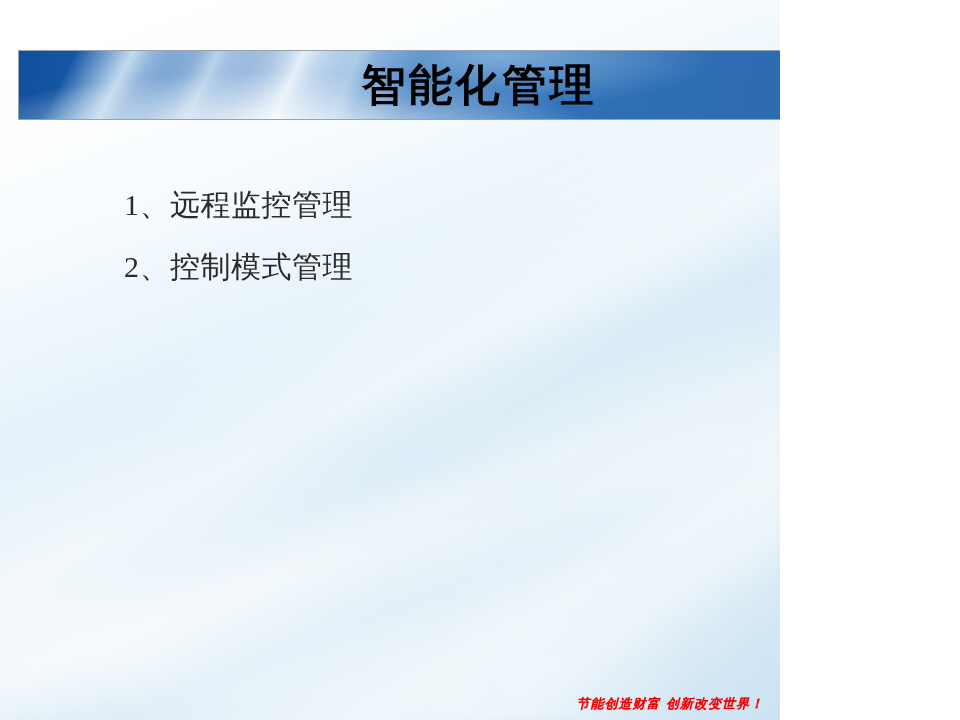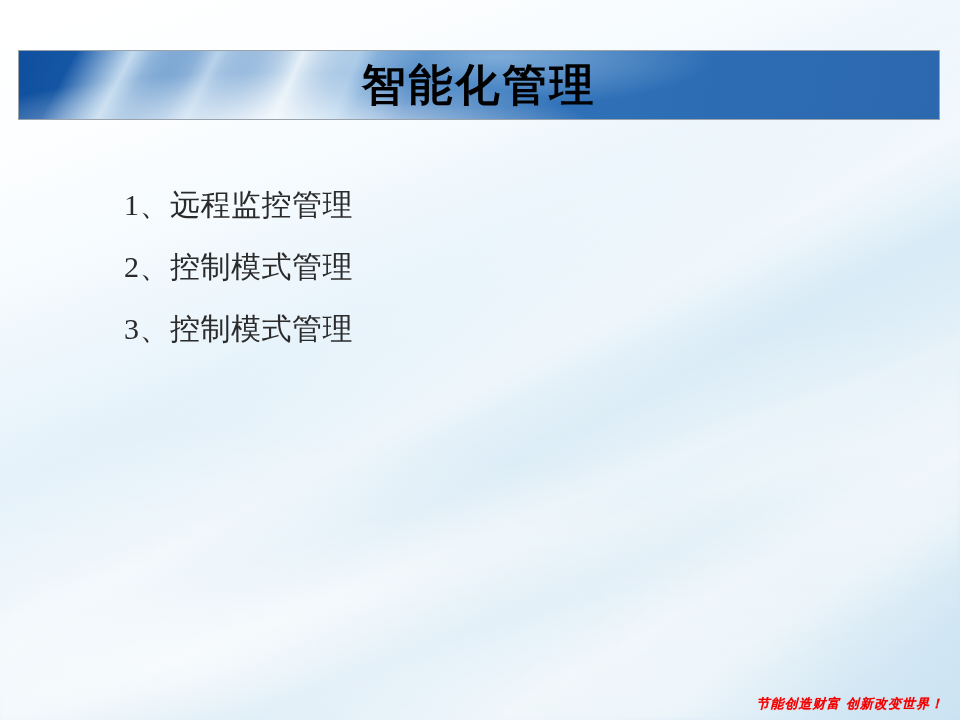--- a/index.html
+++ b/index.html
@@ -7,21 +7,21 @@
     margin: 0;
     padding: 0;
     background: #ffffff;
   }
   body {
     font-family: "Liberation Serif", "DejaVu Serif", serif;
   }
 
   .slide {
     position: relative;
-    width: 960px;
+    width: 780px;
     height: 720px;
     overflow: hidden;
     
     background:
       linear-gradient(160deg,
         rgba(255,255,255,1) 0%,
         rgba(253,254,255,1) 14%,
         rgba(246,251,254,1) 26%,
         rgba(233,244,251,1) 40%,
         rgba(215,234,246,1) 55%,
@@ -171,20 +171,17 @@
     <div class="title-text">智能化管理</div>
   </div>
 
   <ul class="content-list">
     <li>
       <span class="li-num">1、</span><span class="li-text">远程监控管理</span>
     </li>
     <li>
       <span class="li-num">2、</span><span class="li-text">控制模式管理</span>
     </li>
-    <li>
-      <span class="li-num">3、</span><span class="li-text">控制模式管理</span>
-    </li>
   </ul>
 
   <div class="footer-slogan">节能创造财富 创新改变世界！</div>
 
 </div>
 
 </body></html>

